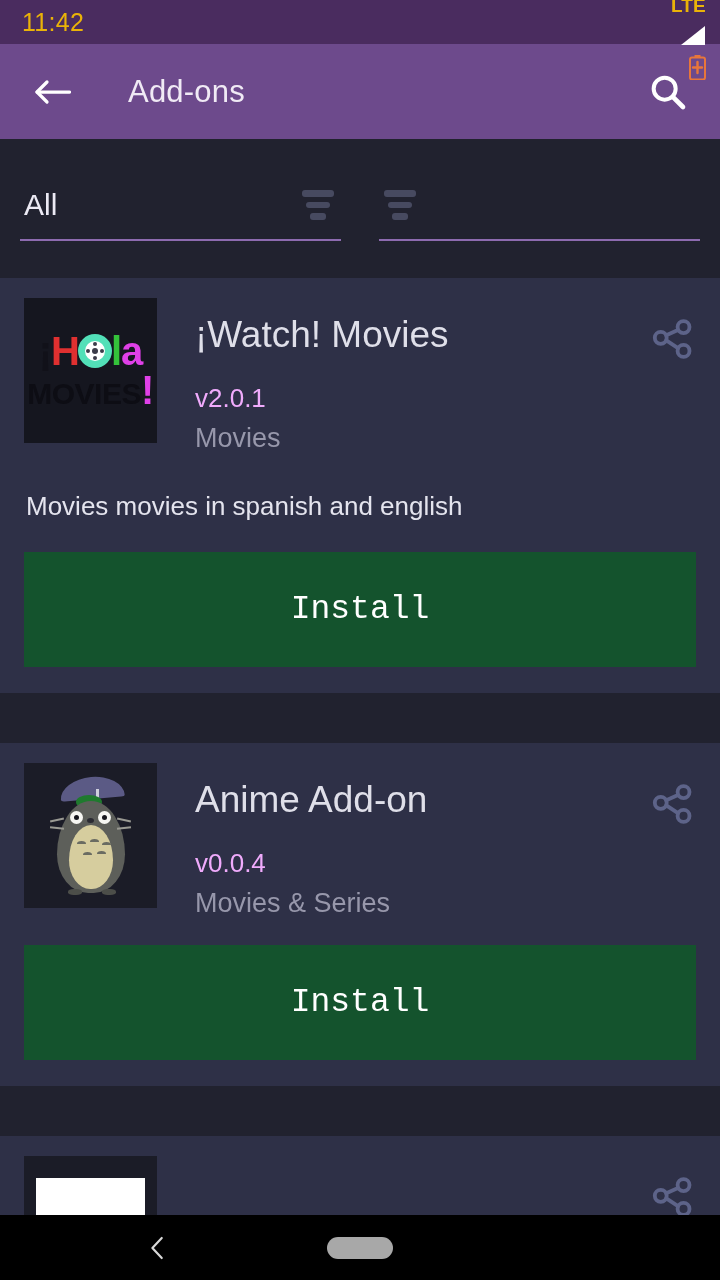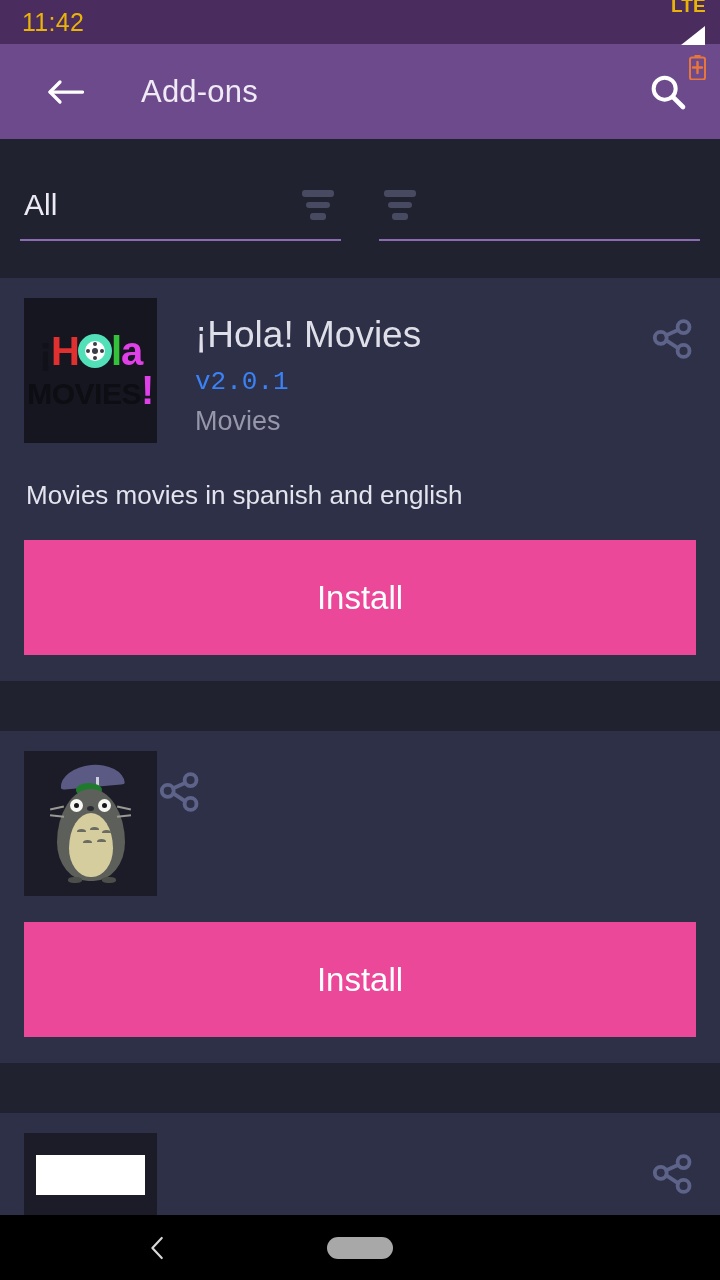--- a/index.html
+++ b/index.html
@@ -27,21 +27,21 @@
   .lte-label { font-size:19px; font-weight:bold; letter-spacing:.2px; }
   .signal-icon { width:25px; height:20px; }
   .battery-icon { width:17px; height:25px; }
 
   
   #app-bar {
     height:95px;
     background:#6d4a8c;
     display:flex;
     align-items:center;
-    padding:0 26px 0 41px;
+    padding:0 26px 0 28px;
   }
   #back-button { width:48px; height:48px; display:flex; align-items:center; justify-content:center; }
   #app-bar-title {
     flex:1;
     color:#f0eaf5;
     font-size:31px;
     margin-left:52px;
     letter-spacing:.2px;
   }
   #search-button { width:52px; height:52px; display:flex; align-items:center; justify-content:center; }
@@ -87,41 +87,41 @@
   .addon-head { display:flex; align-items:flex-start; }
   .addon-icon {
     width:133px; height:145px;
     flex:0 0 133px;
     background:#15161f;
     overflow:hidden;
     position:relative;
   }
   .addon-meta { flex:1; padding-left:38px; padding-top:16px; }
   .addon-title { color:#dfdfe9; font-size:37px; line-height:1.12; }
-  .addon-version { color:#3b82f6; font-size:26px; margin-top:12px;font-family:Liberation Mono, monospace; }
+  .addon-version { color:#f0abfc; font-size:26px; margin-top:28px; }
   .addon-category { color:#9797ab; font-size:27px; margin-top:9px; }
   .share-icon { width:46px; height:46px; flex:0 0 46px; margin-top:18px; }
   .addon-desc {
     color:#e4e4ee;
     font-size:26px;
     line-height:1.43;
     margin:34px 2px 0 2px;
   }
   .install-button {
     margin-top:26px;
     height:115px;
-    background:#ec4899;
+    background:#14532d;
     color:#ffffff;
     font-size:33px;
     display:flex;
     align-items:center;
     justify-content:center;
     border:none;
     width:100%;
-    font-family:Liberation Sans, sans-serif;
+    font-family:Liberation Mono, monospace;
   }
 
   
   .addon-card.clipped { padding-bottom:0; height:120px; overflow:hidden; }
   .addon-card.clipped .addon-icon { background:#15161f; }
 
   
   #nav-bar {
     position:absolute;
     left:0; bottom:0;
@@ -311,21 +311,21 @@
                   <i></i>
                   <i></i>
                 </span></span><span class="hl-l">l</span><span class="hl-a">a</span>
           </div>
           <div class="hola-row2">
             <span class="hl-movies">MOVIES</span><span class="hl-bang">!</span>
           </div>
         </div>
       </div>
       <div class="addon-meta">
-        <div class="addon-title">¡Hola! Movies</div>
+        <div class="addon-title">¡Watch! Movies</div>
         <div class="addon-version">v2.0.1</div>
         <div class="addon-category">Movies</div>
       </div>
       <div class="share-icon">
         <svg viewBox="0 0 24 24" width="46" height="46">
           <circle cx="17.5" cy="5.8" r="3.1" fill="none" stroke="#5d6389" stroke-width="2"></circle>
           <circle cx="5.6" cy="11.4" r="3.1" fill="none" stroke="#5d6389" stroke-width="2"></circle>
           <circle cx="17.5" cy="18.2" r="3.1" fill="none" stroke="#5d6389" stroke-width="2"></circle>
           <path d="M14.6 7.3 8.5 10.1M8.5 12.7l6.1 4.1" stroke="#5d6389" stroke-width="2" stroke-linecap="round"></path>
         </svg>
@@ -355,20 +355,25 @@
             <div class="tt-chev c3"></div>
           <div class="tt-chev c4"></div>
             <div class="tt-chev c5"></div>
           <div class="tt-eye l"></div>
             <div class="tt-eye r"></div>
           <div class="tt-nose"></div>
           <div class="tt-foot f1"></div>
             <div class="tt-foot f2"></div>
         </div>
       </div>
+      <div class="addon-meta">
+        <div class="addon-title">Anime Add-on</div>
+        <div class="addon-version">v0.0.4</div>
+        <div class="addon-category">Movies &amp; Series</div>
+      </div>
       <div class="share-icon">
         <svg viewBox="0 0 24 24" width="46" height="46">
           <circle cx="17.5" cy="5.8" r="3.1" fill="none" stroke="#5d6389" stroke-width="2"></circle>
           <circle cx="5.6" cy="11.4" r="3.1" fill="none" stroke="#5d6389" stroke-width="2"></circle>
           <circle cx="17.5" cy="18.2" r="3.1" fill="none" stroke="#5d6389" stroke-width="2"></circle>
           <path d="M14.6 7.3 8.5 10.1M8.5 12.7l6.1 4.1" stroke="#5d6389" stroke-width="2" stroke-linecap="round"></path>
         </svg>
       </div>
     </div>
     <button class="install-button">Install</button>

